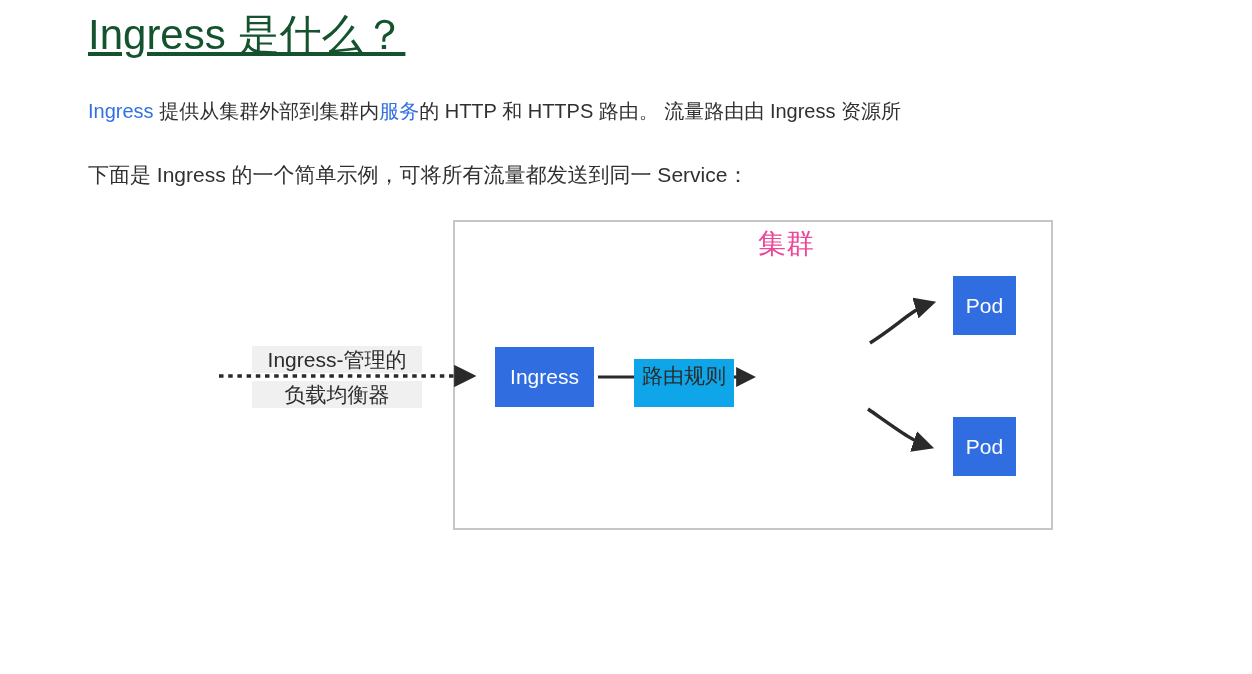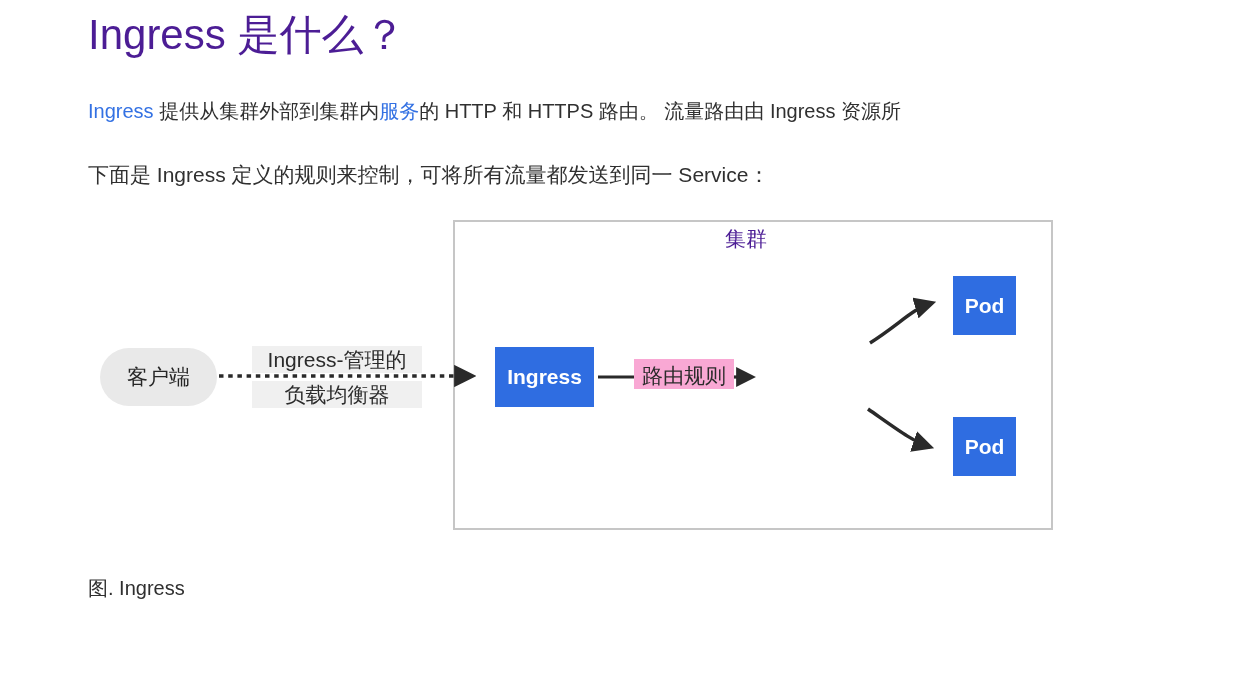--- a/index.html
+++ b/index.html
@@ -4,84 +4,84 @@
 <style>
   * { box-sizing: border-box; }
   html,body { margin:0; padding:0; background:#ffffff; }
   body {
     width:1252px; height:674px; overflow:hidden;
     font-family:"Liberation Sans","DejaVu Sans",sans-serif;
     color:#2d2d2d;
   }
   h1.page-title {
     margin:10px 0 0 88px;
-    font-size:42px; line-height:50px; font-weight:400; color:#4c1d95;
+    font-size:42px; line-height:50px; font-weight:400; color:#14532d;text-decoration:underline;
   }
   p { margin:0; }
   .intro {
     margin:33px 0 0 88px;
     font-size:20px; line-height:37px; color:#303030;
     width:1050px;
   }
   .intro a { color:#3371e3; text-decoration:none; cursor:pointer; }
   .example {
     margin:26px 0 0 88px;
     font-size:21px; line-height:37px; color:#303030;
   }
   .diagram { position:relative; width:1252px; height:372px; }
   .cluster-box {
     position:absolute; left:453px; top:27px; width:600px; height:310px;
     border:2px solid #c6c6c6; background:#ffffff;
   }
   .diagram svg { position:absolute; left:0; top:0; }
   .cluster-label {
-    position:absolute; left:700px; top:32px; width:92px;
-    text-align:center; font-size:21px; color:#4c1d95; font-weight:500;
+    position:absolute; left:740px; top:32px; width:92px;
+    text-align:center; font-size:28px; color:#ec4899; font-weight:500;
   }
   .client {
     position:absolute; left:100px; top:155px; width:117px; height:58px;
     background:#e9e9e9; border-radius:29px;
     display:flex; align-items:center; justify-content:center;
     font-size:21px; font-weight:500; color:#262626;
   }
   .lb-line { 
     position:absolute; left:252px; width:170px; text-align:center;
     font-size:21px; color:#2b2b2b; background:#f0f0f0; line-height:27px;
   }
   .lb-line.l1 { top:153px; }
   .lb-line.l2 { top:188px; }
   .node {
     position:absolute; background:#2f6de1; color:#ffffff;
     display:flex; align-items:center; justify-content:center;
-    font-size:21px; font-weight:700;
+    font-size:21px; font-weight:400;
   }
   .node.ingress { left:495px; top:154px; width:99px;  height:60px; }
   .node.service { left:770px; top:154px; width:104px; height:60px; }
   .node.pod-top    { left:953px; top:83px;  width:63px; height:59px; }
   .node.pod-bottom { left:953px; top:224px; width:63px; height:59px; }
   .route-label {
-    position:absolute; left:634px; top:166px; width:100px; height:30px;
-    background:#f9a8d4; text-align:center; line-height:34px;
+    position:absolute; left:634px; top:166px; width:100px; height:48px;
+    background:#0ea5e9; text-align:center; line-height:34px;
     font-size:21px; color:#2b2b2b;
   }
   .caption {
     margin:10px 0 0 88px;
     font-size:20px; color:#2f2f2f;
   }
 </style>
 </head>
 <body>
 
 <div class="page">
 
   <h1 class="page-title">Ingress 是什么？</h1>
 
   <p class="intro"><a href="#">Ingress</a><span> 提供从集群外部到集群内</span><a href="#">服务</a><span>的 HTTP 和 HTTPS 路由。 流量路由由 Ingress 资源所</span><br></p>
 
-  <p class="example">下面是 Ingress 定义的规则来控制，可将所有流量都发送到同一 Service：</p>
+  <p class="example">下面是 Ingress 的一个简单示例，可将所有流量都发送到同一 Service：</p>
 
   <div class="diagram">
 
     <div class="cluster-box"></div>
 
     <svg width="1252" height="372" viewBox="0 0 1252 372">
       <defs>
         <marker id="ah" viewBox="0 0 10 10" refX="8" refY="5" markerWidth="6.2" markerHeight="6.2" orient="auto">
           <path d="M0,0 L10,5 L0,10 z" fill="#2a2a2a"></path>
         </marker>
@@ -93,30 +93,28 @@
 
       <path d="M733,184 L752,184" stroke="#2a2a2a" stroke-width="3.2" fill="none" marker-end="url(#ah)"></path>
 
       <path d="M870,150 C900,131 912,116 932,110" stroke="#2a2a2a" stroke-width="3.5" fill="none" marker-end="url(#ah)"></path>
 
       <path d="M868,216 C898,237 912,248 930,254" stroke="#2a2a2a" stroke-width="3.5" fill="none" marker-end="url(#ah)"></path>
     </svg>
 
     <div class="cluster-label">集群</div>
 
-    <div class="client">客户端</div>
 
     <div class="lb-line l1">Ingress-管理的</div>
     <div class="lb-line l2">负载均衡器</div>
 
     <div class="node ingress">Ingress</div>
 
     <div class="route-label">路由规则</div>
 
 
     <div class="node pod-top">Pod</div>
     <div class="node pod-bottom">Pod</div>
 
   </div>
 
-  <p class="caption">图. Ingress</p>
 
 </div>
 
 </body></html>

